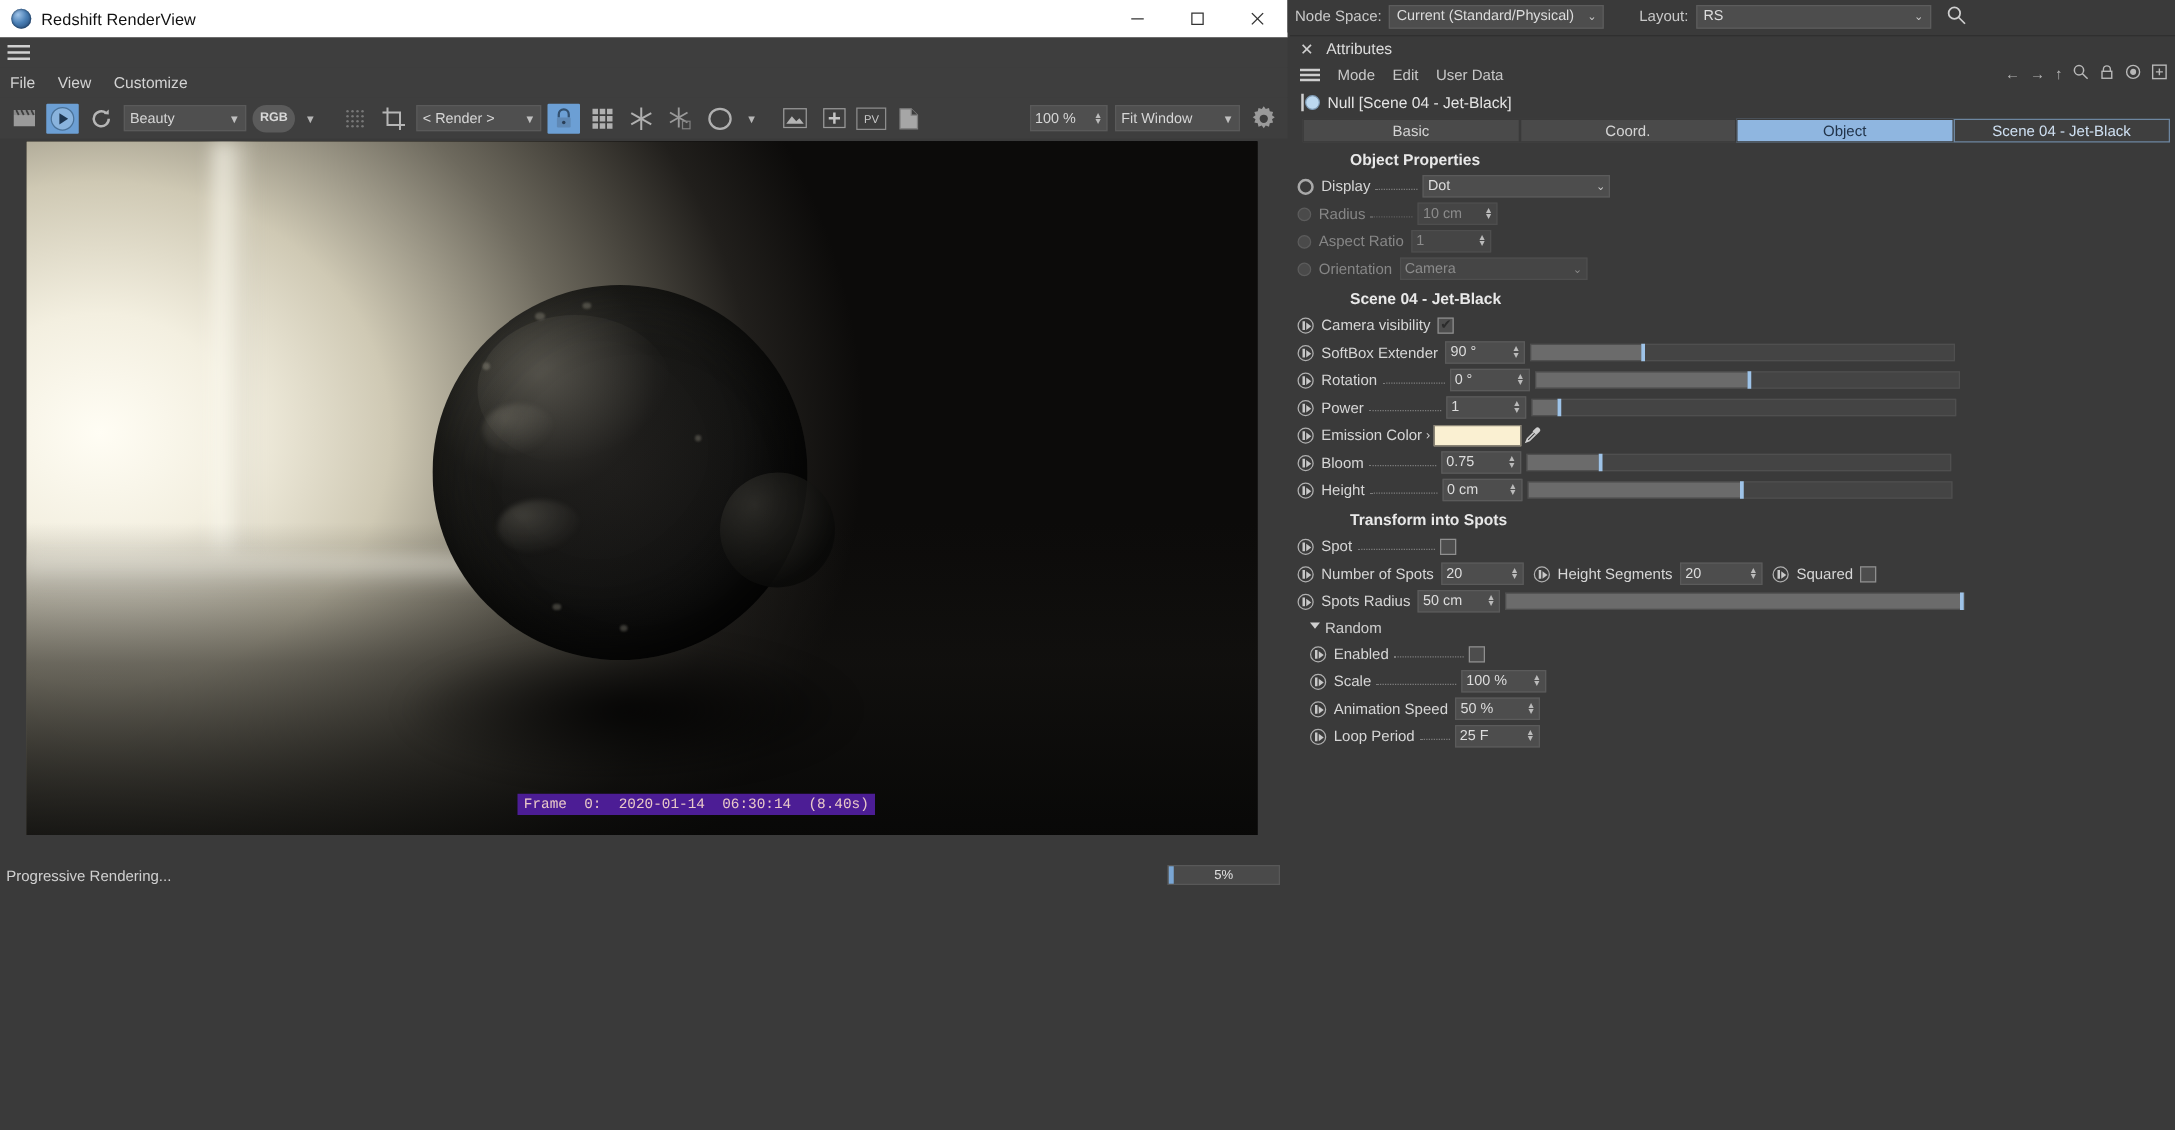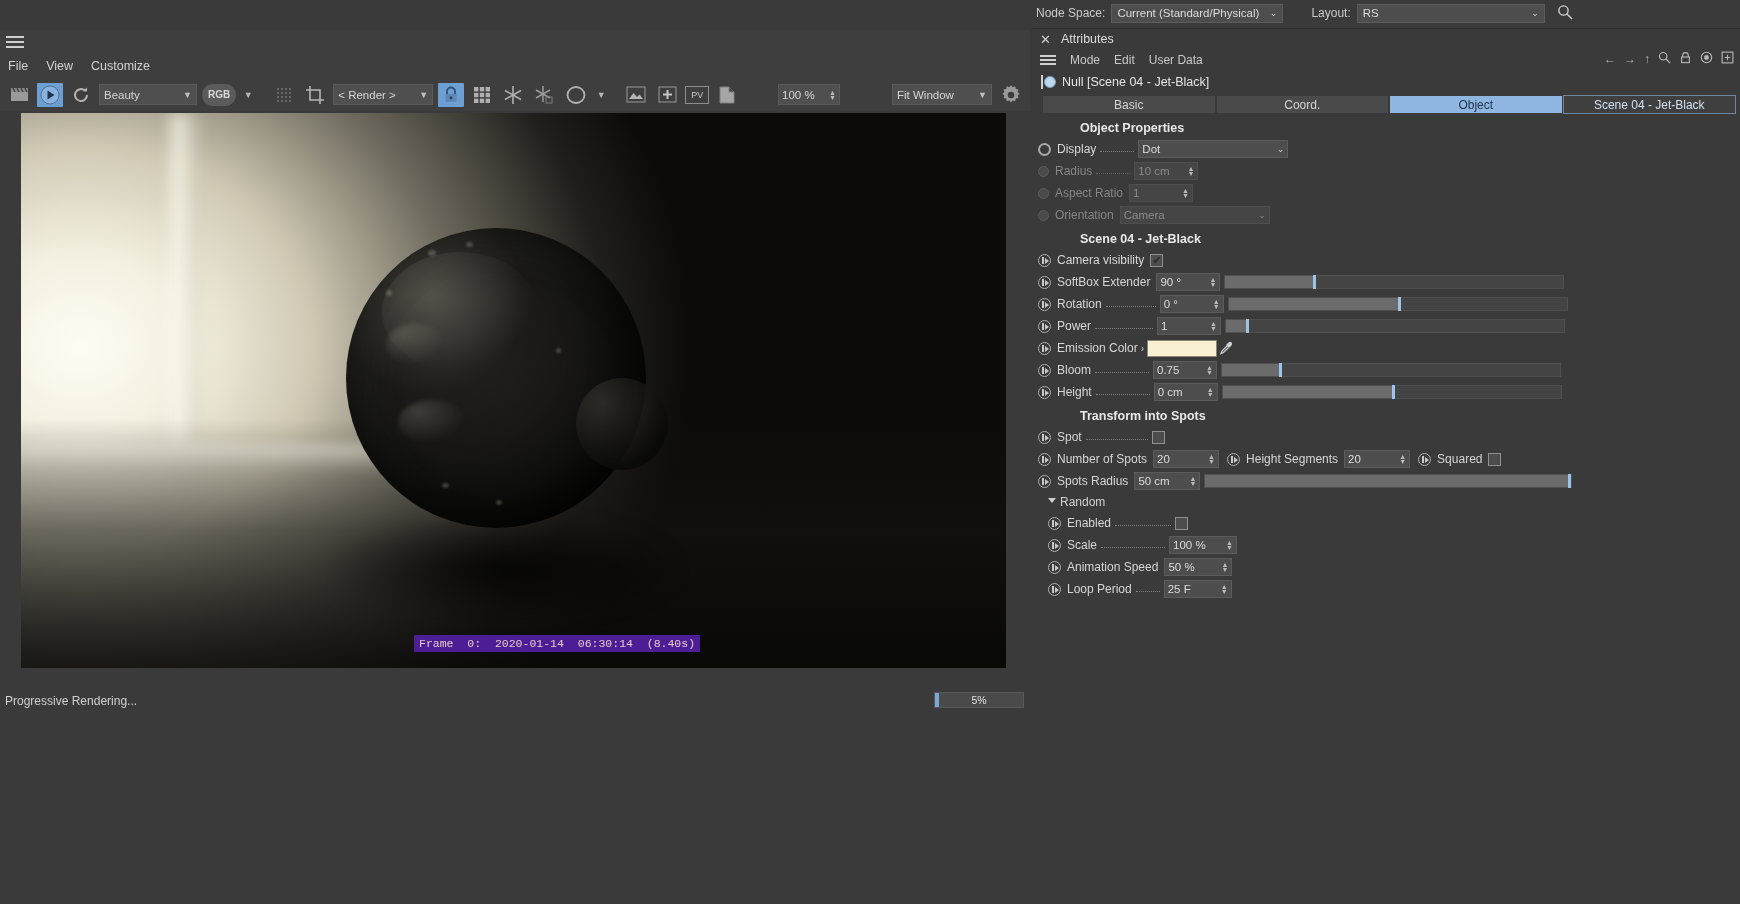--- a/index.html
+++ b/index.html
@@ -382,20 +382,42 @@
     </div>
   </div>
   <div class="hscroll">
     <span class="ar">◀</span>
     <div class="bar"></div>
     <span class="ar">▶</span>
   </div>
 
   <div class="rv-window">
 
+    <div class="rv-titlebar">
+      <div class="rv-title-icon"></div>
+      <div class="rv-title-text">Redshift RenderView</div>
+      <div class="rv-winbtns">
+        <div class="rv-winbtn">
+          <svg width="12" height="12" viewBox="0 0 12 12">
+              <line x1="1" y1="6" x2="11" y2="6" stroke="#333" stroke-width="1"></line>
+            </svg>
+        </div>
+        <div class="rv-winbtn">
+          <svg width="12" height="12" viewBox="0 0 12 12">
+              <rect x="1.5" y="1.5" width="9" height="9" fill="none" stroke="#333" stroke-width="1"></rect>
+            </svg>
+        </div>
+        <div class="rv-winbtn">
+          <svg width="12" height="12" viewBox="0 0 12 12">
+              <line x1="1.5" y1="1.5" x2="10.5" y2="10.5" stroke="#333" stroke-width="1.1"></line>
+              <line x1="10.5" y1="1.5" x2="1.5" y2="10.5" stroke="#333" stroke-width="1.1"></line>
+            </svg>
+        </div>
+      </div>
+    </div>
 
     <div class="rv-hamburger">
       <div class="hb">
           <i></i>
           <i></i>
           <i></i>
         </div>
     </div>
 
     <div class="rv-menubar">
@@ -529,21 +551,21 @@
             <path d="M2 1 h9 l5 5 v11 h-14 z" fill="#a6a6a6" stroke="#7e7e7e"></path>
             <path d="M11 1 v5 h5" fill="#3e3e3e" stroke="#7e7e7e"></path>
           </svg>
       </div>
 
       <div style="margin-left:auto; display:flex; align-items:center; gap:6px;">
         <div class="tb-spin" style="width:62px;">
           <span>100 %</span>
           <span class="spin-arrows">▲<br>▼</span>
         </div>
-        <div class="tb-select" style="width:100px;margin-left:46px;">
+        <div class="tb-select" style="width:100px;">
           <span class="cap">Fit Window</span>
           <span class="arr">▼</span>
         </div>
         <div class="tb-btn">
           <svg width="22" height="22" viewBox="0 0 22 22" fill="#9a9a9a">
             <path d="M11 1 l1.6 2.2 2.6-.9 .6 2.7 2.7 .6 -.9 2.6 2.2 1.6 -2.2 1.6 .9 2.6 -2.7 .6 -.6 2.7 -2.6-.9 -1.6 2.2 -1.6-2.2 -2.6 .9 -.6-2.7 -2.7-.6 .9-2.6 -2.2-1.6 2.2-1.6 -.9-2.6 2.7-.6 .6-2.7 2.6 .9 z"></path>
             <circle cx="11" cy="11" r="3.3" fill="#3e3e3e"></circle>
           </svg>
         </div>
       </div>

